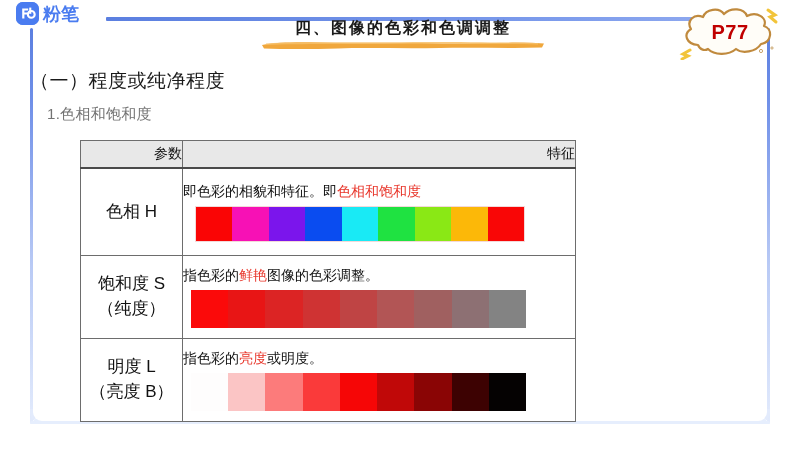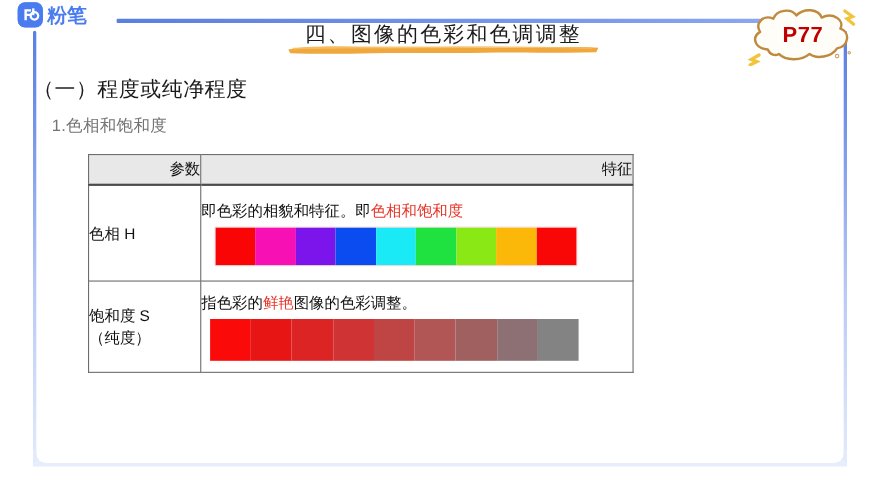--- a/index.html
+++ b/index.html
@@ -122,22 +122,22 @@
     height: 11px;
     z-index: 1;
   }
   .title-text {
     position: absolute;
     left: 0;
     top: 0;
     width: 290px;
     text-align: center;
     z-index: 2;
-    font-size: 19px;
-    font-weight: normal;
+    font-size: 16px;
+    font-weight: bold;
     color: #1a1a1a;
     font-family: "Liberation Serif", "DejaVu Serif", serif;
     letter-spacing: 2px;
     white-space: nowrap;
   }
 
   
   .page-badge {
     position: absolute;
     left: 676px;
@@ -204,22 +204,22 @@
     background: #e8e8e8;
     height: 26px;
     font-size: 14px;
     font-weight: normal;
     color: #111111;
     text-align: right;
     border-bottom: 2px solid #4a4a4a;
   }
 
   .param-cell {
-    text-align: left;
-    font-size: 14px;
+    text-align: center;
+    font-size: 17px;
     color: #111111;
     line-height: 1.45;
     padding: 4px 2px;
   }
   .feature-cell {
     padding: 6px 10px 9px 12px;
   }
   .feature-text {
     font-size: 14px;
     color: #111111;
@@ -353,16 +353,38 @@
               <div class="swatch" style="background: rgb(220, 36, 36);"></div>
               <div class="swatch" style="background: rgb(207, 51, 51);"></div>
               <div class="swatch" style="background: rgb(191, 68, 68);"></div>
               <div class="swatch" style="background: rgb(178, 85, 85);"></div>
               <div class="swatch" style="background: rgb(160, 96, 96);"></div>
               <div class="swatch" style="background: rgb(141, 112, 115);"></div>
               <div class="swatch" style="background: rgb(131, 131, 131);"></div>
             </div>
         </td>
       </tr>
+      <tr class="row-bri">
+        <td class="param-cell">
+          <span>明度 L</span><br>
+          <span>（亮度 B）</span>
+        </td>
+        <td class="feature-cell">
+          <div class="feature-text">
+            <span>指色彩的</span><span class="hl-red">亮度</span><span>或明度。</span>
+          </div>
+          <div class="swatch-row indent-bri">
+              <div class="swatch" style="background: rgb(254, 253, 253);"></div>
+              <div class="swatch" style="background: rgb(251, 197, 197);"></div>
+              <div class="swatch" style="background: rgb(252, 123, 123);"></div>
+              <div class="swatch" style="background: rgb(250, 58, 58);"></div>
+              <div class="swatch" style="background: rgb(246, 6, 6);"></div>
+              <div class="swatch" style="background: rgb(192, 8, 8);"></div>
+              <div class="swatch" style="background: rgb(138, 5, 5);"></div>
+              <div class="swatch" style="background: rgb(61, 2, 2);"></div>
+              <div class="swatch" style="background: rgb(5, 2, 2);"></div>
+            </div>
+        </td>
+      </tr>
     </tbody>
   </table>
 
 </div>
 
 </body></html>

